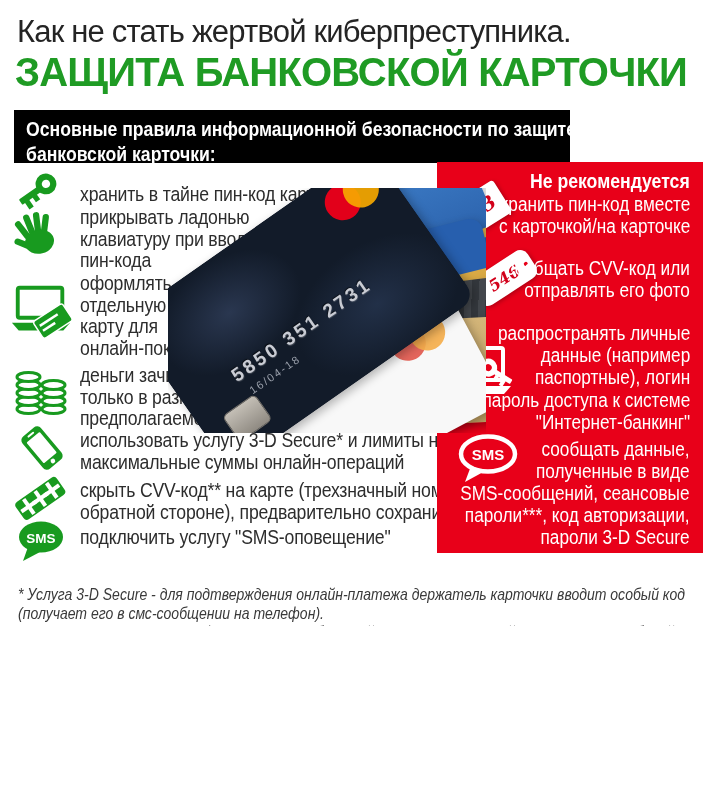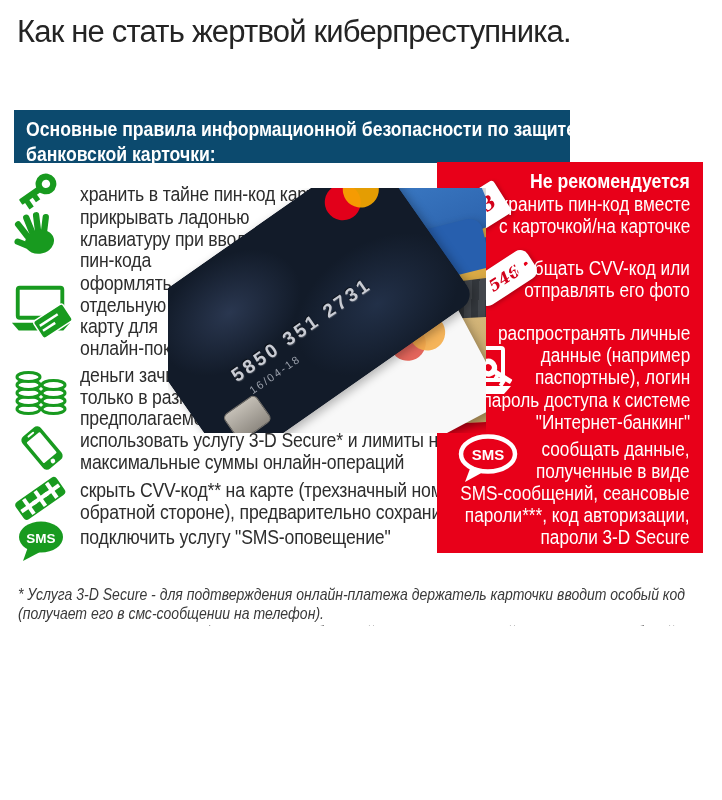--- a/index.html
+++ b/index.html
@@ -4,21 +4,21 @@
 <style>
   html,body{margin:0;padding:0;background:#fff;}
   .page{position:relative;width:722px;height:626px;background:#fff;overflow:hidden;
         font-family:"Liberation Sans",sans-serif;color:#2e2e2e;text-decoration:underline;}
   .cond{transform:scaleX(.86);transform-origin:0 0;white-space:pre;}
   .cond-r{transform:scaleX(.86);transform-origin:100% 0;white-space:pre;text-align:right;}
 
   .title1{position:absolute;left:17px;top:14px;font-size:31px;color:#242424;letter-spacing:-.8px;white-space:pre;}
   .title2{position:absolute;left:15px;top:50px;font-size:40px;font-weight:bold;color:#1f9b24;letter-spacing:-.8px;white-space:pre;}
 
-  .greenbar{position:absolute;left:14px;top:110px;width:556px;height:53px;background:#0c4a6e;}
+  .greenbar{position:absolute;left:14px;top:110px;width:556px;height:53px;background:#000000;}
   .greenbar-text{position:absolute;left:12px;top:6px;font-size:20.5px;font-weight:bold;color:#fff;line-height:25px;}
 
   .tip-icon{position:absolute;color:#189a1f;}
   .tip-icon svg{width:100%;height:100%;display:block;}
   .tip-text{position:absolute;font-size:20.5px;line-height:21.5px;color:#2d2d2d;letter-spacing:-.2px;}
 
   .dont-panel{position:absolute;left:437px;top:162px;width:266px;height:391px;background:#e80019;}
   .dont-header{position:absolute;right:13px;top:7px;font-size:20.5px;font-weight:bold;color:#fff;}
   .dont-text{position:absolute;right:13px;font-size:20px;line-height:22.2px;color:#fff;}
   .dont-icon{position:absolute;color:#fff;}
@@ -63,20 +63,21 @@
   .cardnum{position:absolute;left:56px;top:100px;font-size:19px;font-weight:bold;letter-spacing:3px;color:#c9ccd4;
            text-shadow:0 1px 1px rgba(255,255,255,.25),0 -1px 1px rgba(0,0,0,.6);}
   .cardnum2{position:absolute;left:62px;top:126px;font-size:11px;letter-spacing:2px;color:#9aa0ab;}
 </style>
 </head>
 <body>
 
 <div class="page">
 
   <div class="title1">Как не стать жертвой киберпреступника.</div>
+  <div class="title2">ЗАЩИТА БАНКОВСКОЙ КАРТОЧКИ</div>
 
   <div class="greenbar">
     <div class="greenbar-text cond">Основные правила информационной безопасности по защите
 банковской карточки:</div>
   </div>
 
   <div class="tip-icon" style="left:16px;top:170px;width:50px;height:50px">
     <svg viewBox="0 0 48 48" fill="currentColor">
         <g transform="rotate(-35 24 24)">
       <path fill-rule="evenodd" d="M34 8a10 10 0 1 0 0 20 10 10 0 0 0 0-20zm0 6a4 4 0 1 1 0 8 4 4 0 0 1 0-8z"></path>

